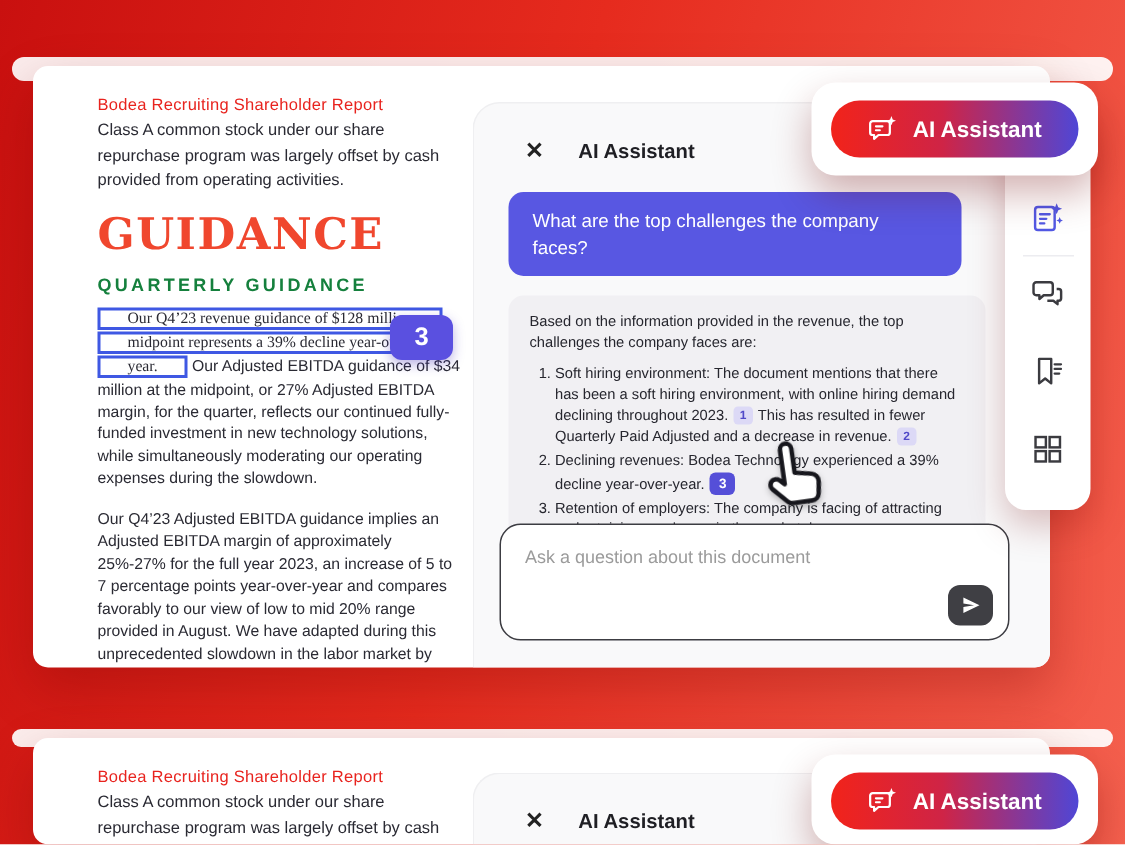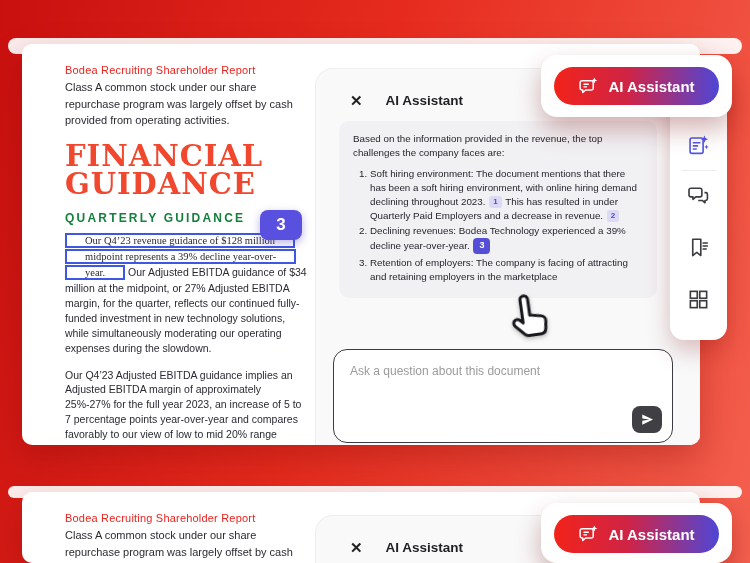--- a/index.html
+++ b/index.html
@@ -40,21 +40,21 @@
   .bubble-q { margin:20px 0 0 23px; width:302px; background:#5857e2; color:#fff; font-size:12.5px;
               line-height:1.45; border-radius:10px; padding:10px 16px; }
   .bubble-a { margin:13px 0 0 23px; width:318px; background:#f1f0f3; border-radius:10px;
               padding:11px 14px 12px 14px; color:#26262e; font-size:9.8px; line-height:1.42; }
   .bubble-a ol { margin:7px 0 0 0; padding-left:17px; }
   .bubble-a li { margin-bottom:2px; }
   .chip { display:inline-block; font-size:8px; font-weight:bold; background:#dcd9f6; color:#5048c8;
           border-radius:3px; padding:0 4px; line-height:1.5; vertical-align:1px; margin:0 1px; }
   .chip.solid { background:#554fd8; color:#fff; font-size:9px; padding:1px 6px; border-radius:4px; }
 
-  .ask { position:absolute; left:17px; top:280px; width:340px; height:94px; background:#fff;
+  .ask { position:absolute; left:17px; top:280px; width:340px; height:78px; background:#fff;
          border:1.5px solid #3c3c42; border-radius:14px; }
   .ask textarea { width:100%; height:100%; border:none; outline:none; resize:none; background:transparent;
                   font-family:"Liberation Sans", sans-serif; font-size:12px; color:#333; padding:14px 16px; }
   .ask textarea::placeholder { color:#9b9b9b; }
   .send { position:absolute; right:10px; bottom:9px; width:30px; height:27px; background:#3f3f44;
           border-radius:8px; display:flex; align-items:center; justify-content:center; cursor:pointer; }
 
   .cursor { position:absolute; left:188px; top:224px; width:48px; height:48px;
             filter:drop-shadow(0 2px 2px rgba(0,0,0,.25)); transform:rotate(-8deg); }
 
@@ -83,41 +83,41 @@
 <div class="stage">
 
   <div class="backing top"></div>
 
   <div class="card first">
 
     <div class="doc">
       <div class="doc-title">Bodea Recruiting Shareholder Report</div>
       <div class="doc-intro">Class A common stock under our share repurchase program was largely offset by cash provided from operating activities.</div>
       <div class="doc-heading">
-        <div>FINANCIAL</div>
         <div>GUIDANCE</div>
       </div>
       <div class="doc-sub">QUARTERLY GUIDANCE</div>
       <div class="doc-para"><span class="hl">Our Q4’23 revenue guidance of $128 million midpoint represents a 39% decline year-over-year.</span><span> Our Adjusted EBITDA guidance of $34 million at the midpoint, or 27% Adjusted EBITDA margin, for the quarter, reflects our continued fully-funded investment in new technology solutions, while simultaneously moderating our operating expenses during the slowdown.</span></div>
       <div class="doc-para">Our Q4’23 Adjusted EBITDA guidance implies an Adjusted EBITDA margin of approximately 25%-27% for the full year 2023, an increase of 5 to 7 percentage points year-over-year and compares favorably to our view of low to mid 20% range provided in August. We have adapted during this unprecedented slowdown in the labor market by reducing total operating expenses by 44% over</div>
     </div>
 
     <div class="doc-badge">3</div>
 
     <div class="chat">
       <div class="chat-head">
         <span class="chat-close">✕</span>
         <span class="chat-title">AI Assistant</span>
       </div>
 
+      <div class="bubble-q">What are the top challenges the company faces?</div>
 
       <div class="bubble-a">
         <span>Based on the information provided in the revenue, the top challenges the company faces are:</span>
         <ol>
-          <li><span>Soft hiring environment: The document mentions that there has been a soft hiring environment, with online hiring demand declining throughout 2023.</span> <span class="chip">1</span> <span>This has resulted in under Quarterly Paid Employers and a decrease in revenue.</span> <span class="chip">2</span></li>
+          <li><span>Soft hiring environment: The document mentions that there has been a soft hiring environment, with online hiring demand declining throughout 2023.</span> <span class="chip">1</span> <span>This has resulted in fewer Quarterly Paid Adjusted and a decrease in revenue.</span> <span class="chip">2</span></li>
           <li><span>Declining revenues: Bodea Technology experienced a 39% decline year-over-year.</span> <span class="chip solid">3</span></li>
           <li><span>Retention of employers: The company is facing of attracting and retaining employers in the marketplace</span></li>
         </ol>
       </div>
 
       <svg class="cursor" viewBox="0 0 24 24">
         <path d="M9.2 3.1 a1.9 1.9 0 0 1 3.8 0 V11.2 l5.5 1.1 c1.35 .27 2.25 1.55 2.05 2.9 l-.55 3.8 a2.6 2.6 0 0 1 -2.55 2.2 h-6.1 c-.76 0 -1.5 -.31 -2.02 -.86 L5 15.7 c-.92 -.95 -.6 -2.55 .6 -3.05 c.72 -.3 1.55 -.13 2.1 .42 l1.5 1.5 Z" fill="#ffffff" stroke="#17171d" stroke-width="1.5" stroke-linejoin="round"></path>
       </svg>
 
       <div class="ask">

